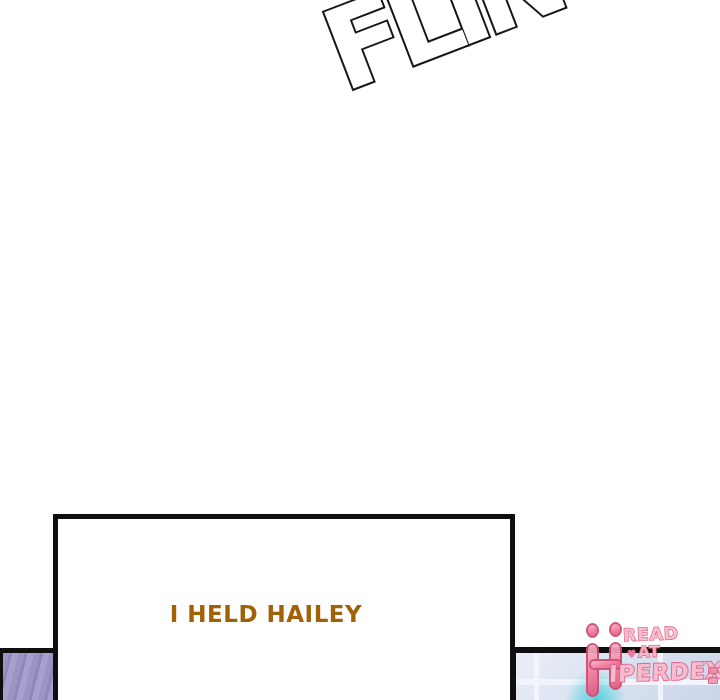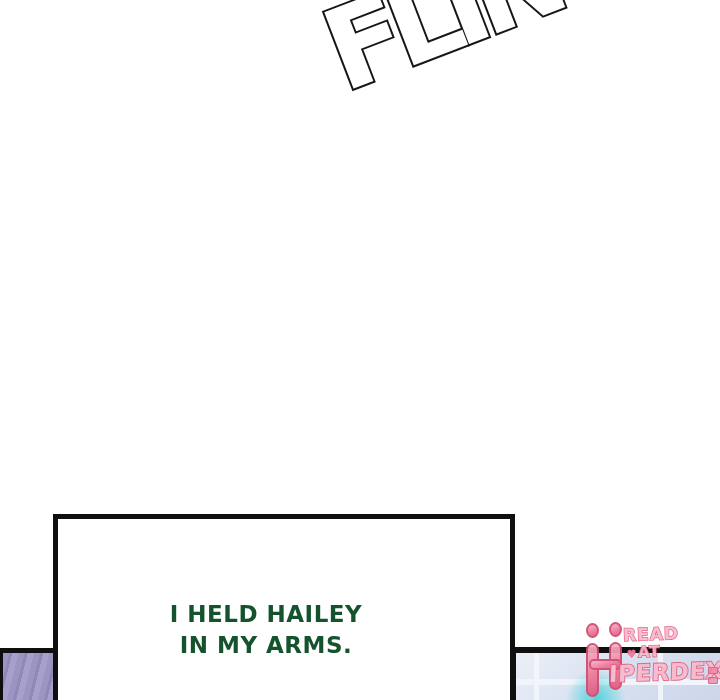--- a/index.html
+++ b/index.html
@@ -41,21 +41,21 @@
     z-index: 3;
   }
   .caption-text {
     margin-top: 80px;
     padding-right: 36px;
     text-align: center;
     font-weight: bold;
     font-size: 23px;
     line-height: 31px;
     letter-spacing: 0.5px;
-    color: #14532d;
+    color: #a16207;
   }
 
   
   .panel-left {
     position: absolute;
     left: 0;
     top: 648px;
     width: 58px;
     height: 52px;
     z-index: 2;
@@ -129,21 +129,20 @@
 
 <div class="sfx">FLINCH</div>
 
 <div class="panel-left"></div>
 
 <div class="panel-right"></div>
 
 <div class="caption-box">
   <div class="caption-text">
     <div>I HELD HAILEY</div>
-    <div>IN MY ARMS.</div>
   </div>
 </div>
 
 <div class="watermark">
   <div class="wm-h" aria-label="H">
     <div class="shape dot-l"></div>
     <div class="shape dot-r"></div>
     <div class="shape bar-l"></div>
     <div class="shape bar-r"></div>
     <div class="shape cross"></div>

